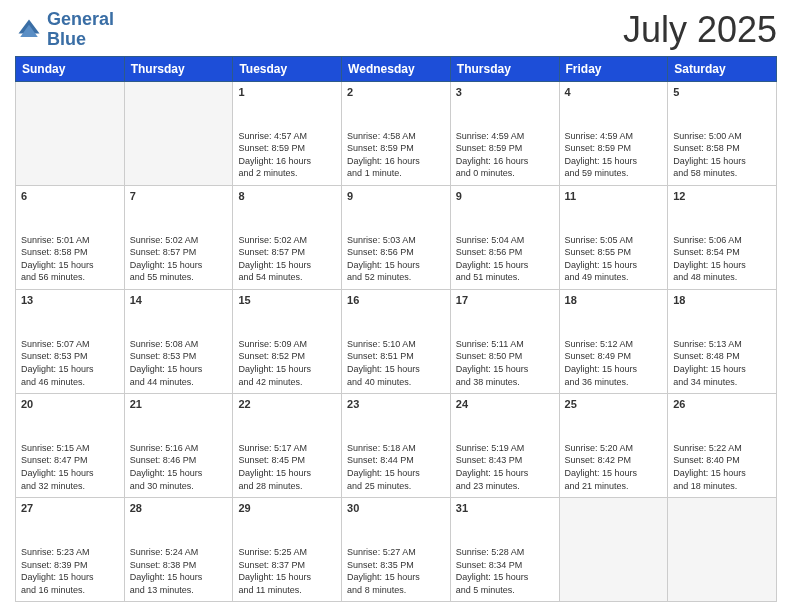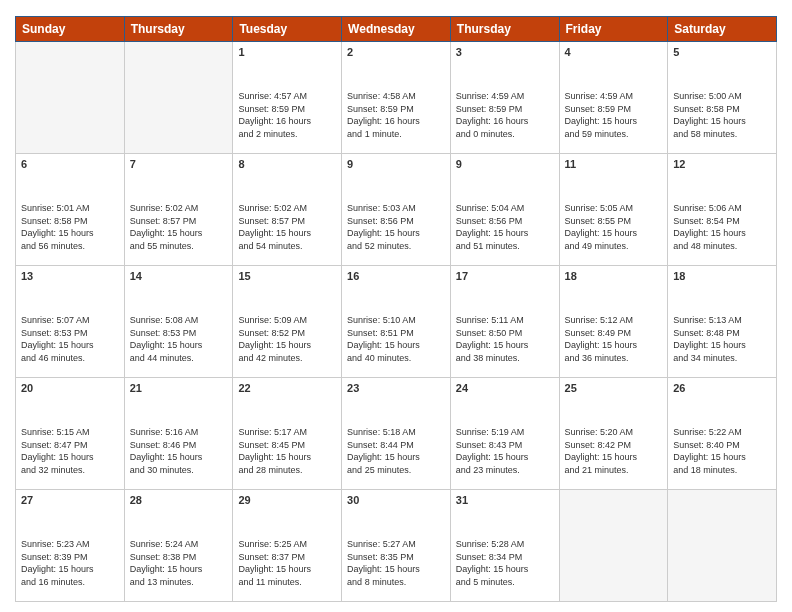--- a/index.html
+++ b/index.html
@@ -55,21 +55,21 @@
       color: #555;
     }
     .calendar {
       border: 1px solid #ccc;
       border-collapse: collapse;
       width: 100%;
       flex: 1;
       table-layout: fixed;
     }
     .calendar th {
-      background-color: #c2410c;
+      background-color: #1d4ed8;
       color: #fff;
       text-align: left;
       padding: 5px 6px;
       font-size: 12px;
       font-weight: bold;
       border: 1px solid #2d5a8a;
     }
     .calendar td {
       vertical-align: top;
       padding: 4px 5px;
@@ -93,21 +93,32 @@
       line-height: 1.4;
       font-size: 9px;
       margin-top: 32px;
     }
   </style>
 </head>
 <body>
 
 <div class="page">
   <div class="header">
+    <div class="logo">
+      <svg class="logo-icon" viewBox="0 0 32 32">
+        <polygon points="16,4 28,20 4,20" fill="#3a6ea5"></polygon>
+        <polygon points="16,10 26,24 6,24" fill="#5a8ec5"></polygon>
+      </svg>
+      <div class="logo-text">
+        <span style="color:#3a6ea5">General</span><br>
+        <span>Blue</span>
+      </div>
+    </div>
     <div class="title-block">
+      <div class="month-title">July 2025</div>
     </div>
   </div>
 
   <table class="calendar" id="cal">
       <thead>
         <tr>
           <th>Sunday</th>
           <th>Thursday</th>
           <th>Tuesday</th>
           <th>Wednesday</th>

